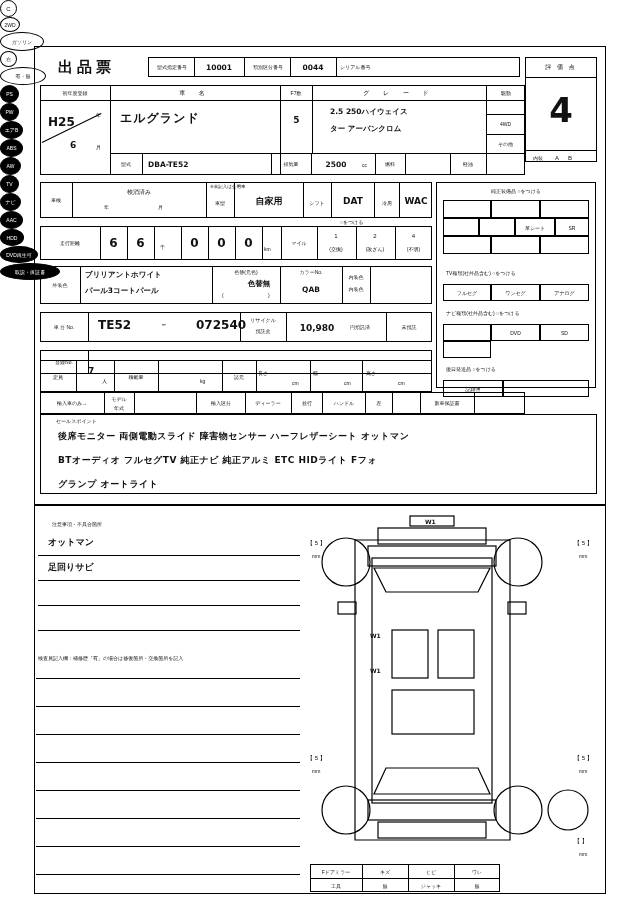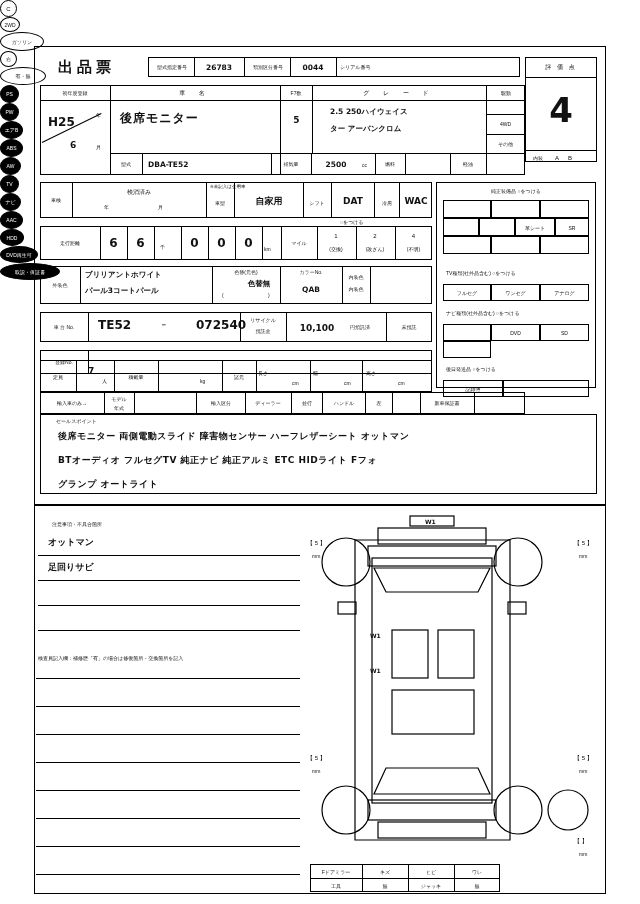--- a/index.html
+++ b/index.html
@@ -29,21 +29,21 @@
 <div id="page">
 
   <div class="bx thick" style="left:34px;top:46px;width:572px;height:848px;"></div>
 
   <div class="t xxl hand" style="left:58px;top:58px;letter-spacing:4px;">出品票</div>
 
   <div class="bx" style="left:148px;top:57px;width:372px;height:20px;"></div>
   <div class="line" style="left:148px;top:57px;width:0;"></div>
   <div class="t vsm ctr" style="left:150px;top:59px;width:44px;height:16px;">型式指定番号</div>
   <div class="line" style="left:194px;top:57px;width:1px;height:20px;"></div>
-  <div class="t md ctr hand" style="left:196px;top:59px;width:46px;height:16px;">26783</div>
+  <div class="t md ctr hand" style="left:196px;top:59px;width:46px;height:16px;">10001</div>
   <div class="line" style="left:244px;top:57px;width:1px;height:20px;"></div>
   <div class="t vsm ctr" style="left:246px;top:59px;width:44px;height:16px;">類別区分番号</div>
   <div class="line" style="left:290px;top:57px;width:1px;height:20px;"></div>
   <div class="t md ctr hand" style="left:292px;top:59px;width:42px;height:16px;">0044</div>
   <div class="line" style="left:336px;top:57px;width:1px;height:20px;"></div>
   <div class="t vsm lft" style="left:340px;top:59px;width:70px;height:16px;">シリアル番号</div>
 
   <div class="bx" style="left:525px;top:57px;width:72px;height:105px;"></div>
   <div class="line" style="left:525px;top:77px;width:72px;height:1px;"></div>
   <div class="t sm ctr" style="left:525px;top:59px;width:72px;height:17px;letter-spacing:2px;">評 価 点</div>
@@ -67,21 +67,21 @@
   <div class="t sm ctr" style="left:314px;top:87px;width:170px;height:12px;letter-spacing:6px;">グ レ ー ド</div>
   <div class="line" style="left:486px;top:85px;width:1px;height:90px;"></div>
   <div class="t vsm ctr" style="left:487px;top:87px;width:38px;height:12px;">駆動</div>
 
   <div class="t xl hand" style="left:48px;top:115px;">H25</div>
   <div class="t vsm" style="left:96px;top:112px;">年</div>
   <div class="t lg hand" style="left:70px;top:140px;">6</div>
   <div class="t vsm" style="left:96px;top:144px;">月</div>
   <div class="line" style="left:42px;top:142px;width:66px;height:1px;transform:rotate(-26deg);transform-origin:left center;"></div>
 
-  <div class="t xl hand" style="left:120px;top:110px;letter-spacing:1px;">後席モニター</div>
+  <div class="t xl hand" style="left:120px;top:110px;letter-spacing:1px;">エルグランド</div>
 
   <div class="t lg hand ctr" style="left:281px;top:112px;width:31px;height:16px;">5</div>
 
   <div class="t md hand" style="left:330px;top:107px;">2.5 250ハイウェイス</div>
   <div class="t md hand" style="left:330px;top:124px;">ター アーバンクロム</div>
 
   <div class="line" style="left:486px;top:114px;width:39px;height:1px;"></div>
   <div class="line" style="left:486px;top:134px;width:39px;height:1px;"></div>
   <div class="line" style="left:486px;top:153px;width:39px;height:1px;"></div>
   <div class="circ vsm" style="left:496px;top:101px;width:18px;height:13px;">2WD</div>
@@ -174,21 +174,21 @@
   <div class="bx" style="left:40px;top:312px;width:392px;height:30px;"></div>
   <div class="t vsm ctr" style="left:42px;top:320px;width:44px;height:14px;">車 台 No.</div>
   <div class="line" style="left:88px;top:312px;width:1px;height:30px;"></div>
   <div class="t xl hand" style="left:98px;top:318px;">TE52</div>
   <div class="t md hand" style="left:160px;top:320px;">－</div>
   <div class="t xl hand" style="left:196px;top:318px;">072540</div>
   <div class="line" style="left:240px;top:312px;width:1px;height:30px;"></div>
   <div class="t vsm ctr" style="left:241px;top:315px;width:44px;height:10px;">リサイクル</div>
   <div class="t vsm ctr" style="left:241px;top:326px;width:44px;height:10px;">預託金</div>
   <div class="line" style="left:286px;top:312px;width:1px;height:30px;"></div>
-  <div class="t lg hand ctr" style="left:288px;top:320px;width:58px;height:16px;">10,100</div>
+  <div class="t lg hand ctr" style="left:288px;top:320px;width:58px;height:16px;">10,980</div>
   <div class="t vsm" style="left:350px;top:324px;">円預託済</div>
   <div class="line" style="left:386px;top:312px;width:1px;height:30px;"></div>
   <div class="t vsm ctr" style="left:387px;top:320px;width:44px;height:14px;">未預託</div>
 
   <div class="bx" style="left:40px;top:350px;width:392px;height:24px;"></div>
   <div class="t vsm ctr" style="left:42px;top:356px;width:44px;height:12px;">登録No.</div>
   <div class="line" style="left:88px;top:350px;width:1px;height:24px;"></div>
 
   <div class="bx" style="left:40px;top:360px;width:392px;height:32px;"></div>
   <div class="t vsm ctr" style="left:42px;top:370px;width:32px;height:14px;">定員</div>

